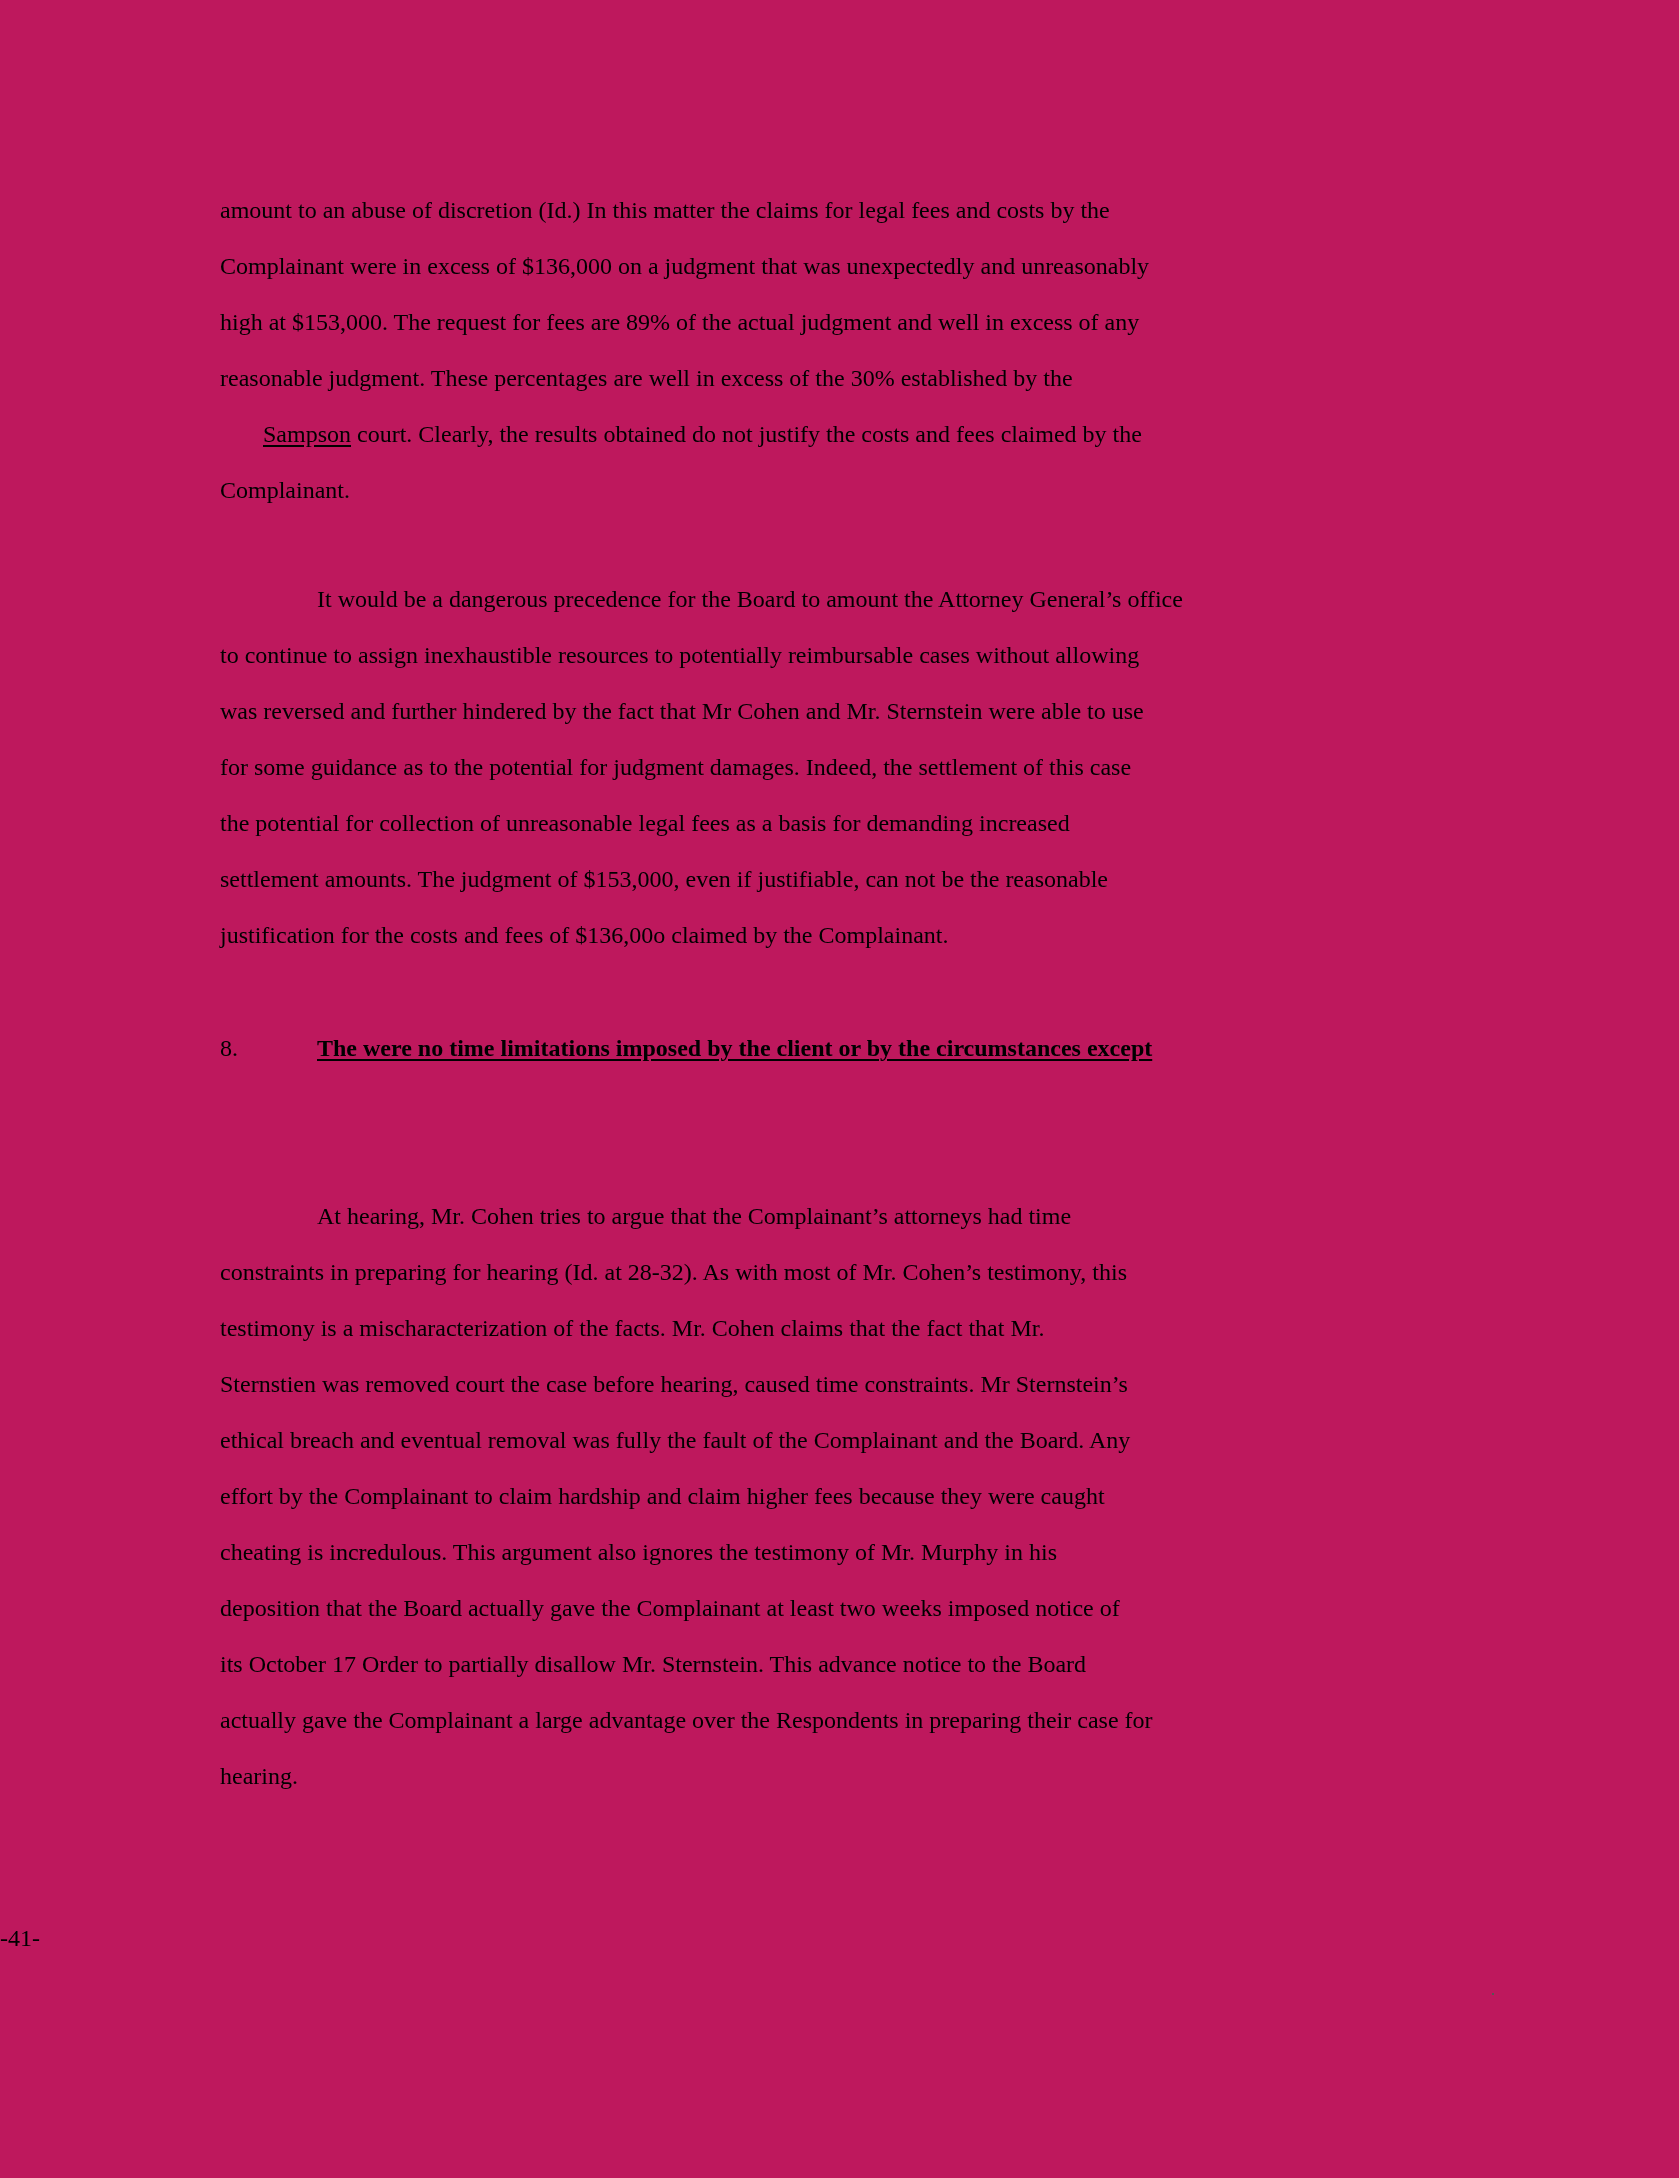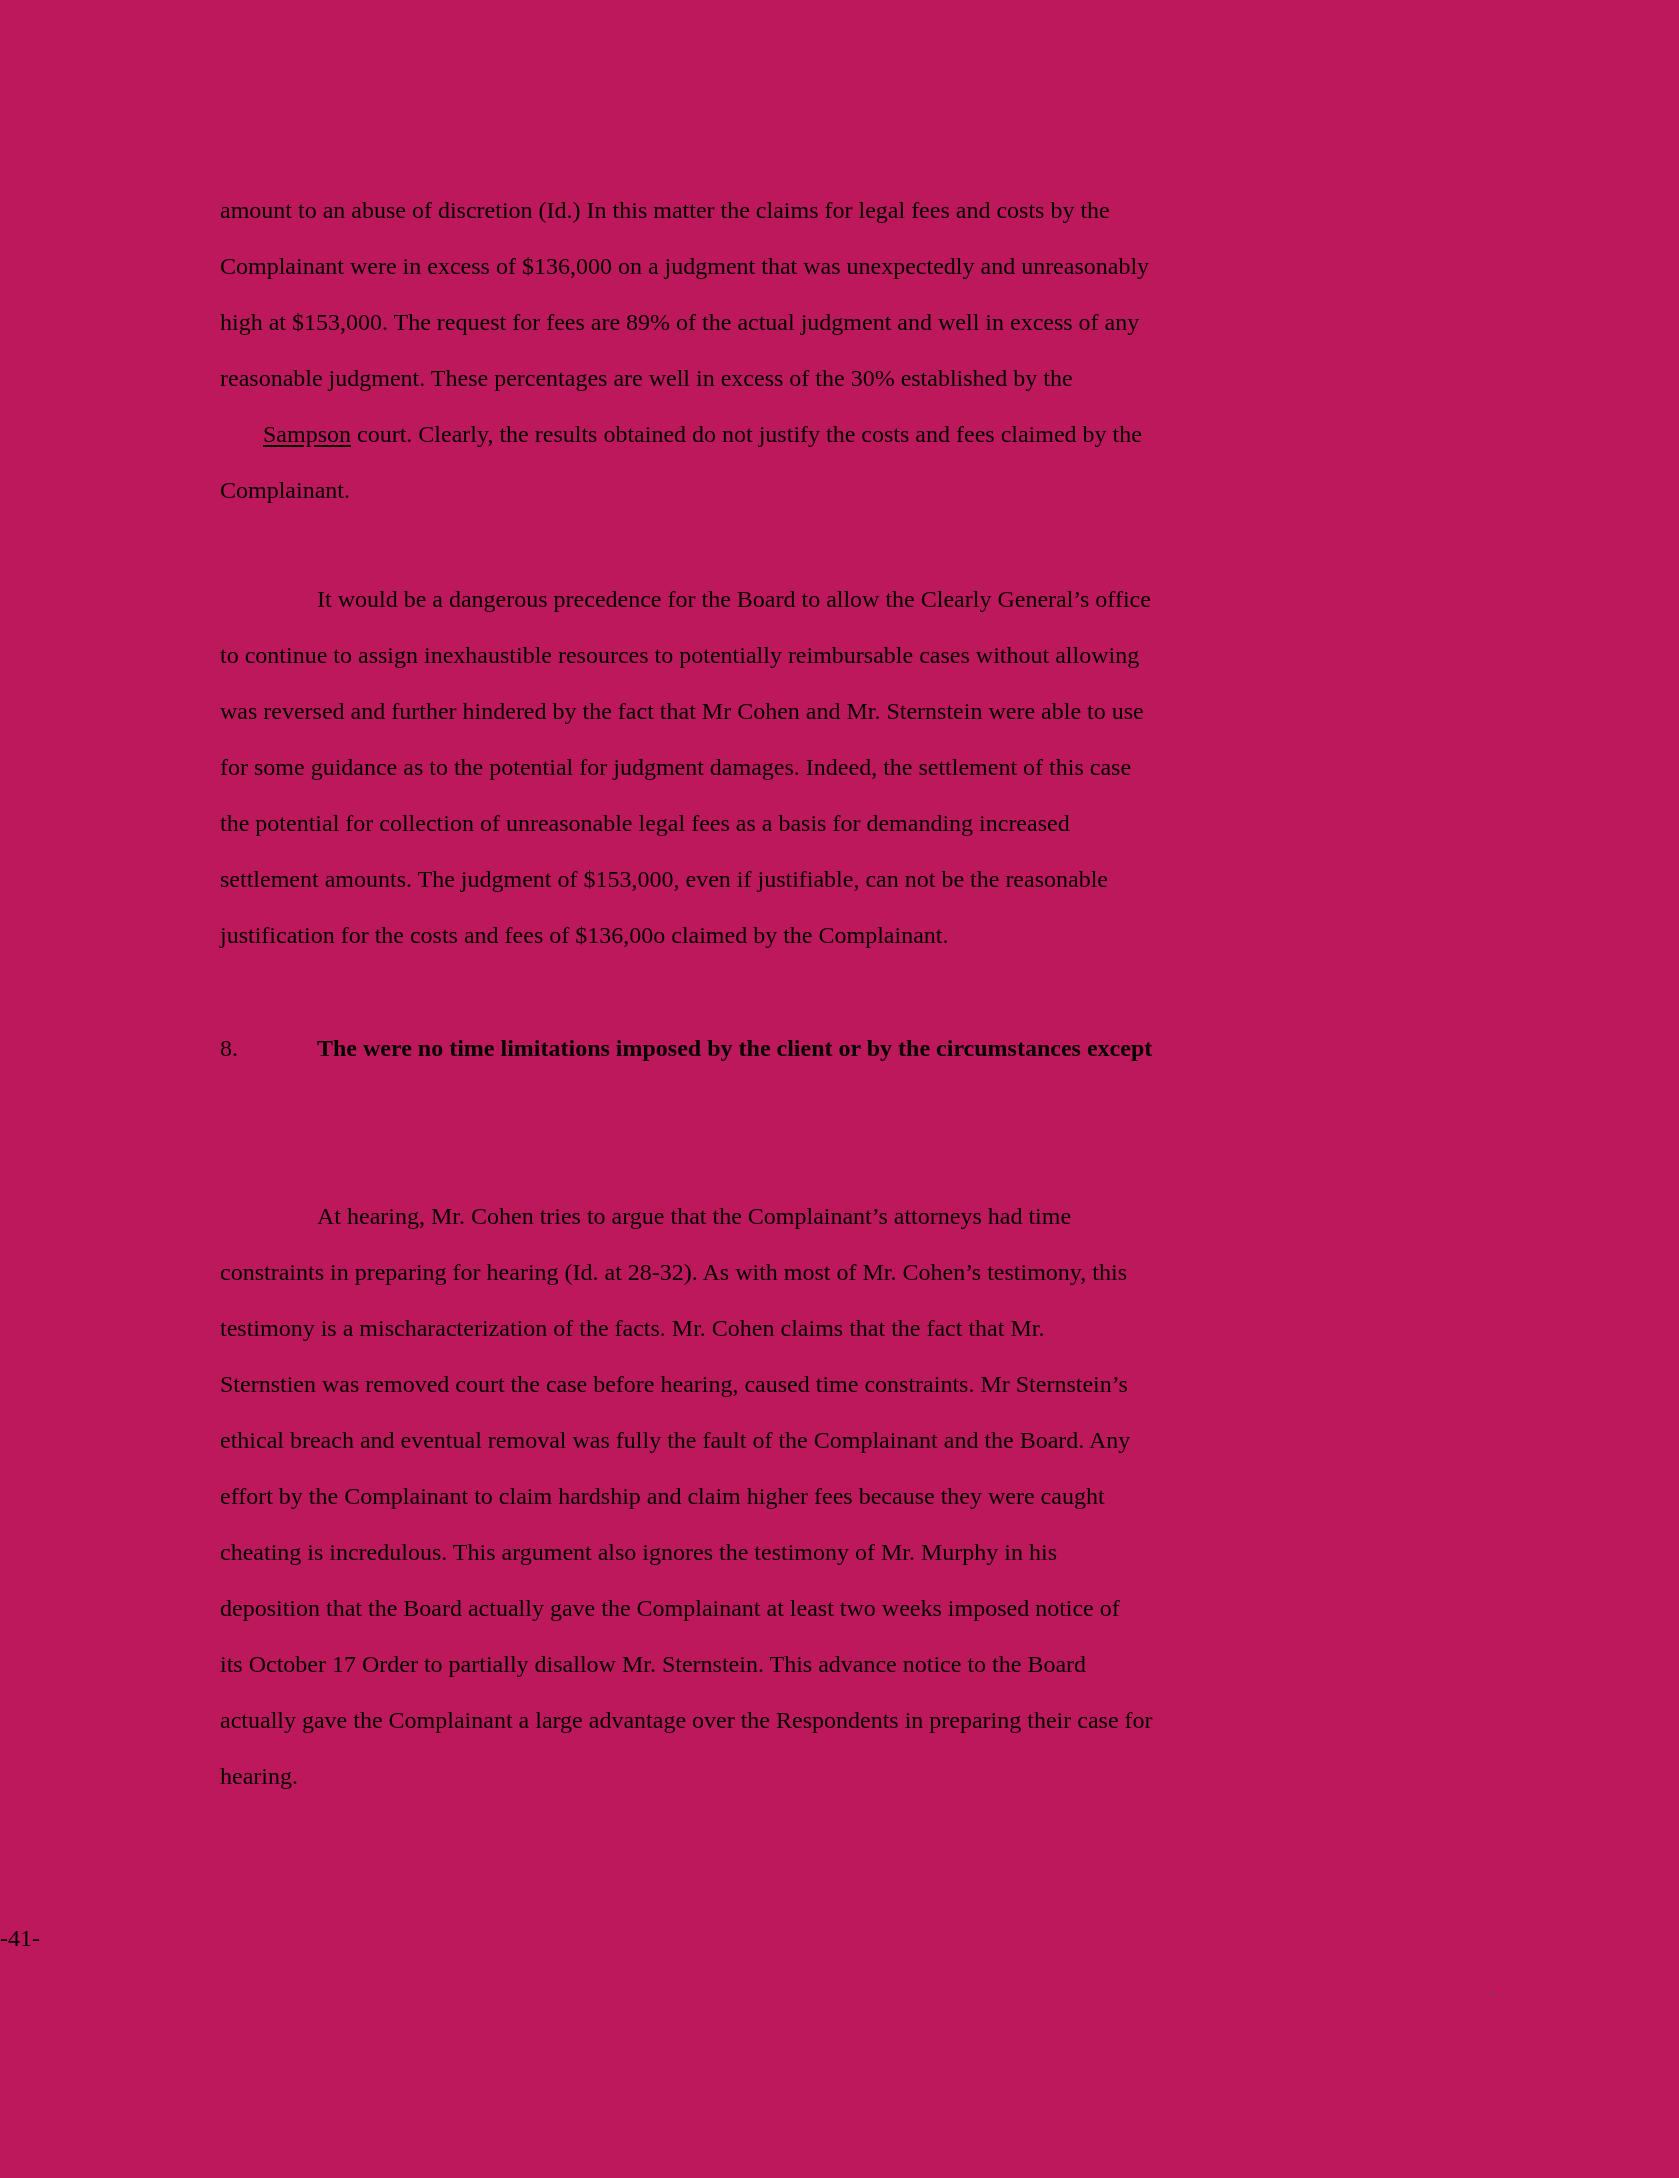--- a/index.html
+++ b/index.html
@@ -5,40 +5,40 @@
   html, body { margin: 0; padding: 0; background: #ffffff; }
   body { width: 1679px; height: 2178px; position: relative; overflow: hidden;
          font-family: "Liberation Serif", "DejaVu Serif", serif; color: #000; }
   .page { position: absolute; left: 0; top: 0; width: 1679px; height: 2178px; background: #be185d; }
   .block { position: absolute; left: 220px; width: 1277px; font-size: 24px; line-height: 56px; }
   .line { display: block; white-space: nowrap; height: 56px; }
   .indent { padding-left: 97px; }
   .u { text-decoration: underline; text-underline-offset: 3px; margin-left: 43px; }
   .heading { position: absolute; left: 220px; width: 1287px; font-size: 24px; line-height: 55px; font-weight: bold; }
   .heading .num { display: inline-block; width: 97px; font-weight: normal; }
-  .heading .h { text-underline-offset: 3px; text-decoration-thickness: 2px; }
+  .heading .h { text-decoration: underline; text-underline-offset: 3px; text-decoration-thickness: 2px; }
   .pagenum { position: absolute; left: 0; width: 1679px; top: 1925px; text-align: left; font-size: 24px; }
   .speck { position: absolute; left: 1492px; top: 1993px; width: 2px; height: 2px; background: #555; }
 </style>
 </head>
 <body>
 
 <div class="page">
 
   <div class="block" style="top:182px;">
     <span class="line">amount to an abuse of discretion (Id.)  In this matter the claims for legal fees and costs by the</span>
     <span class="line">Complainant were in excess of $136,000 on a judgment that was unexpectedly and unreasonably</span>
     <span class="line">high at $153,000.  The request for fees are 89% of the actual judgment and well in excess of any</span>
     <span class="line">reasonable judgment.  These percentages are well in excess of the 30% established by the</span>
     <span class="line"><span class="u">Sampson</span> <span>court. Clearly, the results obtained do not justify the costs and fees claimed by the</span></span>
     <span class="line">Complainant.</span>
   </div>
 
   <div class="block" style="top:571px;">
-    <span class="line indent">It would be a dangerous precedence for the Board to allow the Clearly General’s office</span>
+    <span class="line indent">It would be a dangerous precedence for the Board to amount the Attorney General’s office</span>
     <span class="line">to continue to assign inexhaustible resources to potentially reimbursable cases without allowing</span>
     <span class="line">was reversed and further hindered by the fact that Mr Cohen and Mr. Sternstein were able to use</span>
     <span class="line">for some guidance as to the potential for judgment damages.  Indeed,  the settlement of this case</span>
     <span class="line">the potential for collection of unreasonable legal fees as a basis for demanding increased</span>
     <span class="line">settlement amounts.  The judgment of $153,000, even if justifiable, can not be the reasonable</span>
     <span class="line">justification for the costs and fees of $136,00o claimed by the Complainant.</span>
   </div>
 
   <div class="heading" style="top:1021px;">
     <span class="line"><span class="num">8.</span><span class="h">The were no time limitations imposed by the client or by the circumstances except</span></span>

